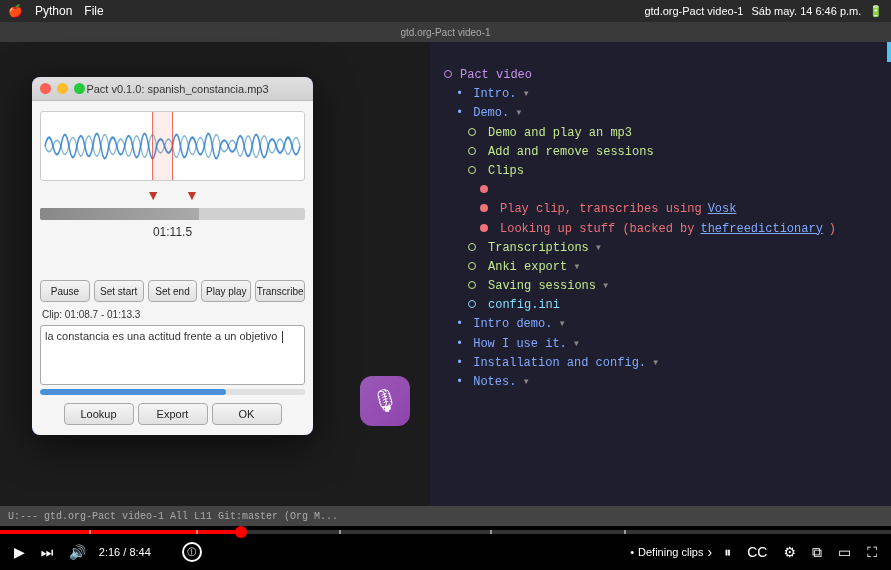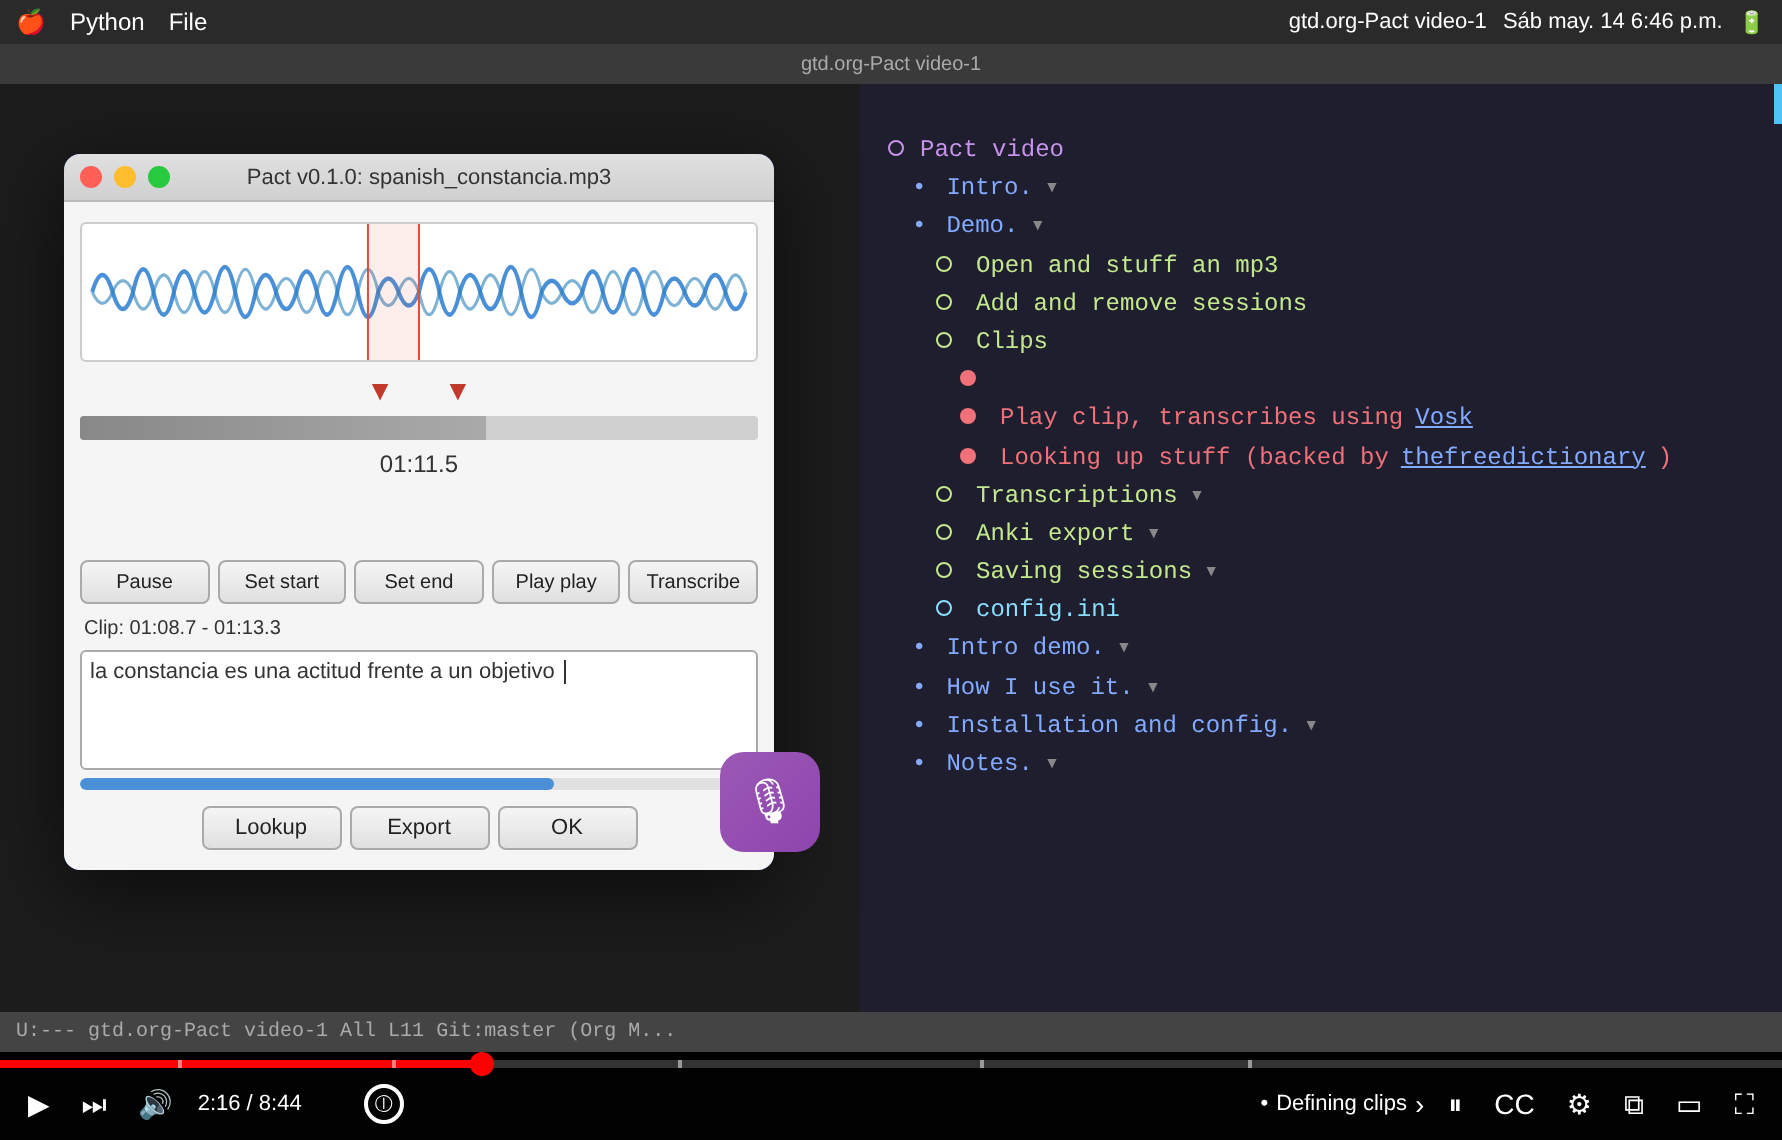--- a/index.html
+++ b/index.html
@@ -71,21 +71,21 @@
       height: 100%;
       background: #1c1c1c;
       position: relative;
       display: flex;
       align-items: center;
       justify-content: center;
     }
 
     
     .mac-window {
-      width: 355px;
+      width: 281px;
       background: #1d4ed8;
       border-radius: 8px;
       box-shadow: 0 10px 40px rgba(0,0,0,0.6);
       overflow: hidden;
       position: absolute;
       top: 35px;
       left: 32px;
     }
 
     .mac-titlebar {
@@ -526,21 +526,21 @@
       </div>
 
       <div class="editor-line indent-1">
         <span class="bullet color-blue">•</span>
         <span class="color-blue">Demo.</span>
         <span class="color-gray"> ▾</span>
       </div>
 
       <div class="editor-line indent-2">
         <span class="indicator" style="margin-right:4px;"><span class="circle-indicator" style="border-color:#c3e88d;"></span></span>
-        <span class="color-green">Open and stuff an mp3</span>
+        <span class="color-green">Demo and play an mp3</span>
       </div>
 
       <div class="editor-line indent-2">
         <span class="indicator" style="margin-right:4px;"><span class="circle-indicator" style="border-color:#c3e88d;"></span></span>
         <span class="color-green">Add and remove sessions</span>
       </div>
 
       <div class="editor-line indent-2">
         <span class="indicator" style="margin-right:4px;"><span class="circle-indicator" style="border-color:#c3e88d;"></span></span>
         <span class="color-green">Clips</span>

